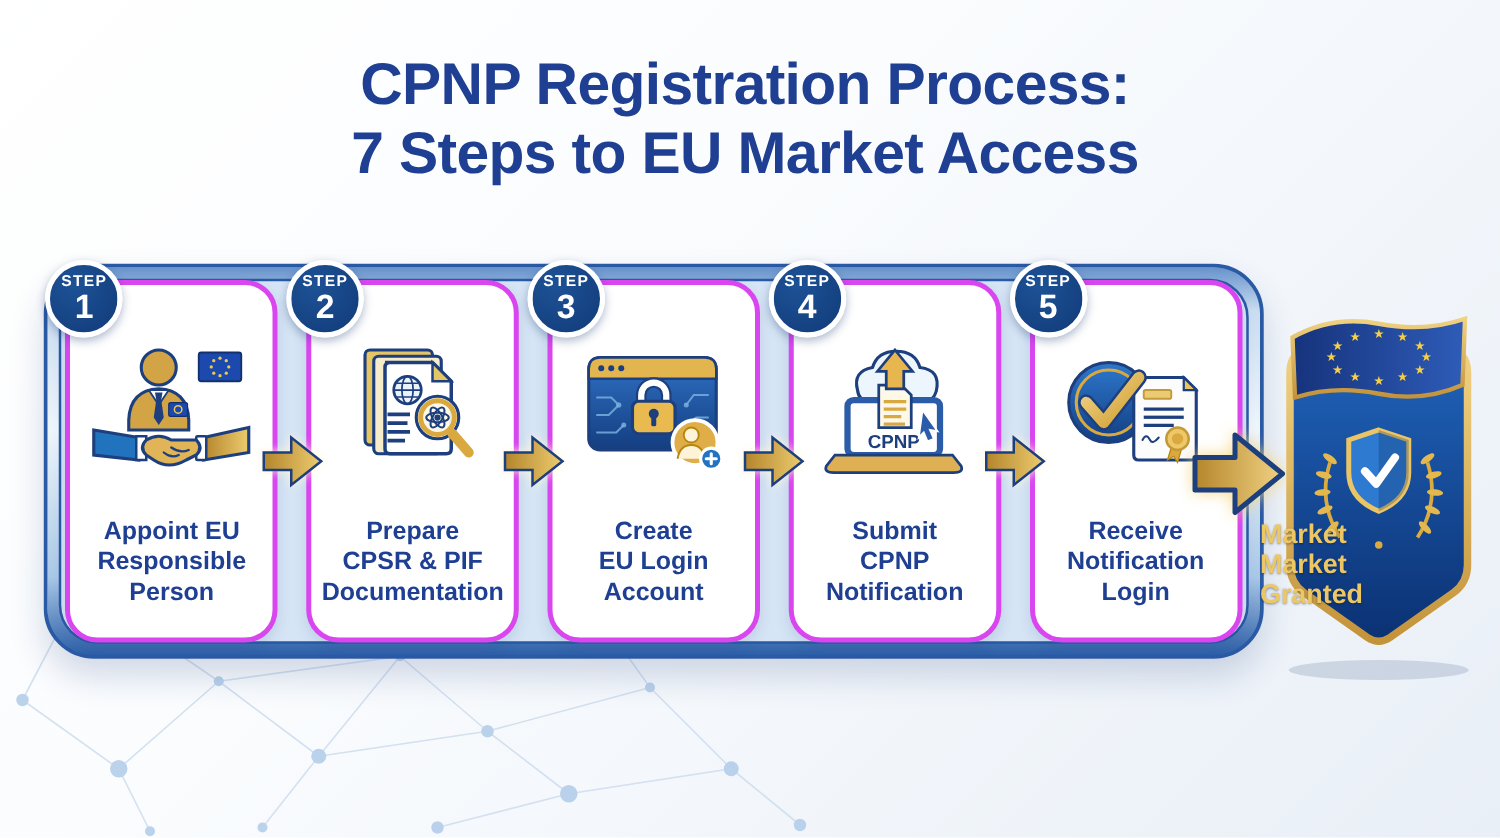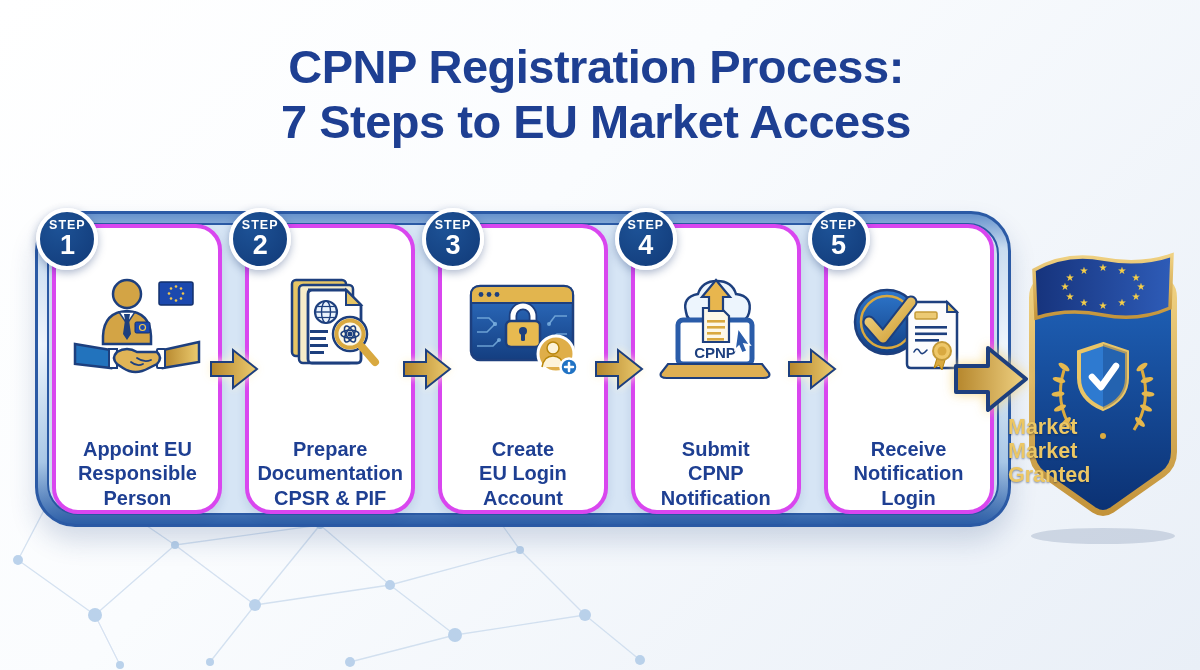--- a/index.html
+++ b/index.html
@@ -37,21 +37,21 @@
     position:absolute; left:-20px; top:-20px; width:62px; height:62px; border-radius:50%;
     background:radial-gradient(circle at 35% 30%, #1d5296, #113a78);
     border:4px solid #ffffff; box-shadow:0 3px 8px rgba(20,50,110,.35);
     color:#fff; display:flex; flex-direction:column; align-items:center; justify-content:center;
     z-index:4;
   }
   .step-word { font-size:12.5px; font-weight:bold; letter-spacing:1px; line-height:1; }
   .step-num  { font-size:27px; font-weight:bold; line-height:1; margin-top:1px; }
   .icon-box { margin-top:40px; width:132px; height:120px; display:flex; align-items:center; justify-content:center; }
   .label {
-    margin-top:auto; text-align:center;
+    margin-top:auto; margin-bottom:24px; text-align:center;
     color:#1e3f92; font-weight:bold; font-size:20px; line-height:1.22; width:160px;
   }
   .arrow-gap { width:20px; height:100%; display:flex; align-items:center; justify-content:center; position:relative; z-index:5; }
   .arrow-gap svg { flex:none; filter:drop-shadow(0 0 4px rgba(255,246,214,.95)); }
   .final-arrow { position:absolute; left:950px; top:334px; z-index:6; filter:drop-shadow(0 0 6px rgba(246,214,128,.9)); }
   .badge { position:absolute; left:1008px; top:246px; width:190px; height:300px; z-index:3; }
   .badge > svg { position:absolute; left:0; top:0; }
   #eu-stars { position:absolute; left:25px; top:8px; width:140px; height:66px; }
   #eu-stars span { position:absolute; transform:translate(-50%,-50%); color:#f6cf48; font-size:10px; line-height:1; }
   .badge-text {
@@ -155,22 +155,22 @@
           <circle cx="86" cy="64" r="13.5" fill="none" stroke="#d9a940" stroke-width="4"></circle>
           <circle cx="86" cy="64" r="2.5" fill="#1d3f7e"></circle>
           <ellipse cx="86" cy="64" rx="9" ry="3.8" fill="none" stroke="#1d3f7e" stroke-width="1.6"></ellipse>
           <ellipse cx="86" cy="64" rx="9" ry="3.8" fill="none" stroke="#1d3f7e" stroke-width="1.6" transform="rotate(60 86 64)"></ellipse>
           <ellipse cx="86" cy="64" rx="9" ry="3.8" fill="none" stroke="#1d3f7e" stroke-width="1.6" transform="rotate(-60 86 64)"></ellipse>
           <line x1="98" y1="77" x2="111" y2="92" stroke="#d9a940" stroke-width="8" stroke-linecap="round"></line>
         </svg>
       </div>
       <div class="label">
         <div>Prepare</div>
+        <div>CPSR &amp; PIF</div>
         <div>Documentation</div>
-        <div>CPSR &amp; PIF</div>
       </div>
     </div>
 
     <div class="arrow-gap">
       <svg width="54" height="54" viewBox="0 0 54 54">
         <defs>
             <linearGradient id="ga2" x1="0" y1="0" x2="1" y2="0">
               <stop offset="0" stop-color="#b5862c"></stop>
               <stop offset="1" stop-color="#eccb6f"></stop>
             </linearGradient>

